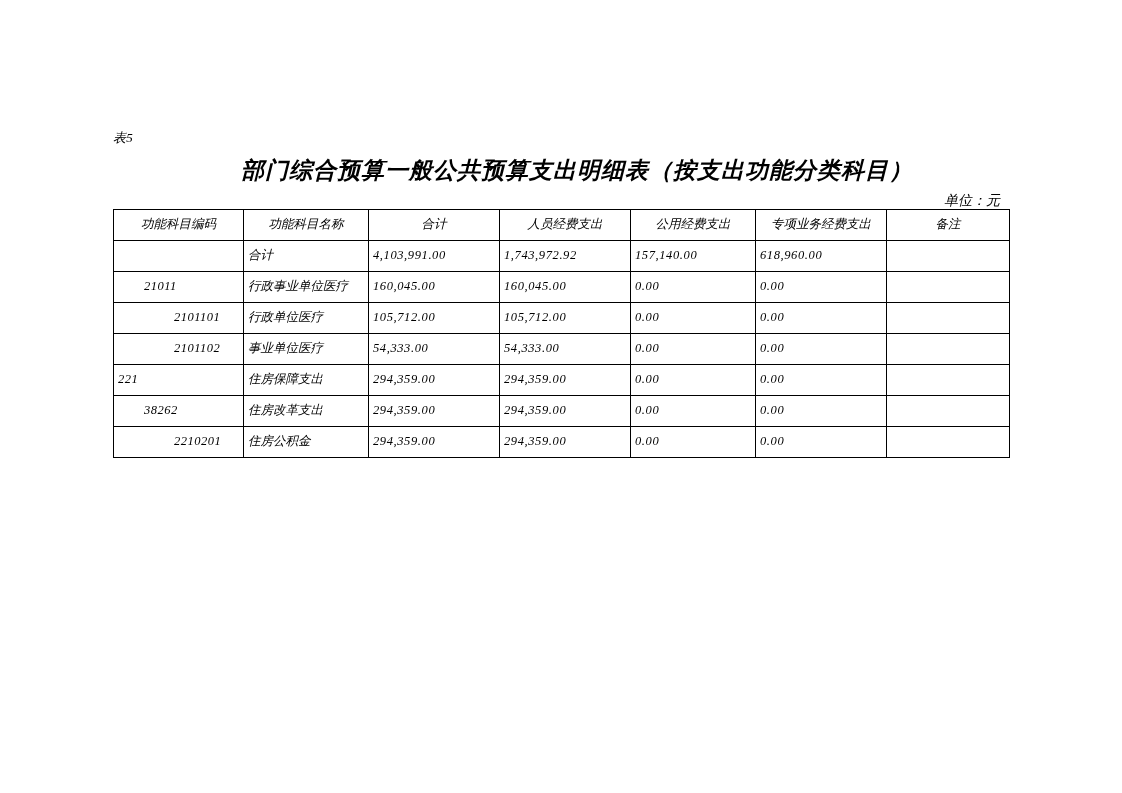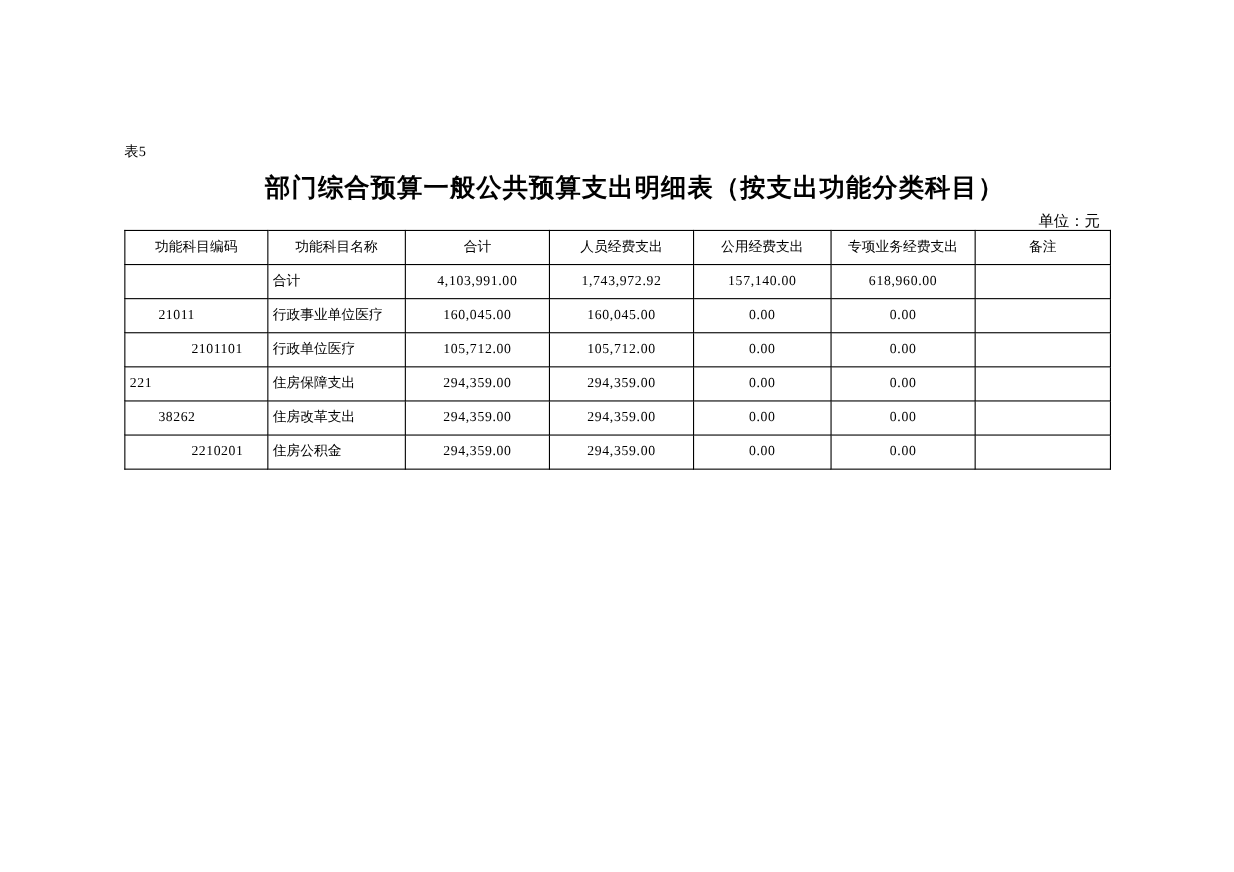--- a/index.html
+++ b/index.html
@@ -14,20 +14,21 @@
     color: #000000;
     position: relative;
     overflow: hidden;
   }
   .page {
     position: absolute;
     top: 0;
     left: 0;
     width: 1122px;
     height: 793px;
+    font-style: italic;
   }
   .sheet-label {
     position: absolute;
     left: 113px;
     top: 129px;
     font-size: 13px;
     letter-spacing: 0.2px;
   }
   .doc-title {
     position: absolute;
@@ -69,21 +70,20 @@
   }
   col.c-code    { width: 130px; }
   col.c-name    { width: 125px; }
   col.c-total   { width: 131px; }
   col.c-person  { width: 131px; }
   col.c-public  { width: 125px; }
   col.c-special { width: 131px; }
   col.c-remark  { width: 123px; }
 
   td.num {
-    text-align: center;
     font-family: "Liberation Serif", "DejaVu Serif", serif;
     letter-spacing: 0.6px;
   }
   td.name {
     text-align: left;
     padding-left: 6px;
   }
   td.code {
     text-align: left;
     padding-left: 4px;
@@ -149,20 +149,29 @@
         <tr>
           <td class="code lvl3">2101101</td>
           <td class="name">行政单位医疗</td>
           <td class="num">105,712.00</td>
           <td class="num">105,712.00</td>
           <td class="num">0.00</td>
           <td class="num">0.00</td>
           <td class="remark"></td>
         </tr>
         <tr>
+          <td class="code lvl3">2101102</td>
+          <td class="name">事业单位医疗</td>
+          <td class="num">54,333.00</td>
+          <td class="num">54,333.00</td>
+          <td class="num">0.00</td>
+          <td class="num">0.00</td>
+          <td class="remark"></td>
+        </tr>
+        <tr>
           <td class="code lvl1">221</td>
           <td class="name">住房保障支出</td>
           <td class="num">294,359.00</td>
           <td class="num">294,359.00</td>
           <td class="num">0.00</td>
           <td class="num">0.00</td>
           <td class="remark"></td>
         </tr>
         <tr>
           <td class="code lvl2">38262</td>

